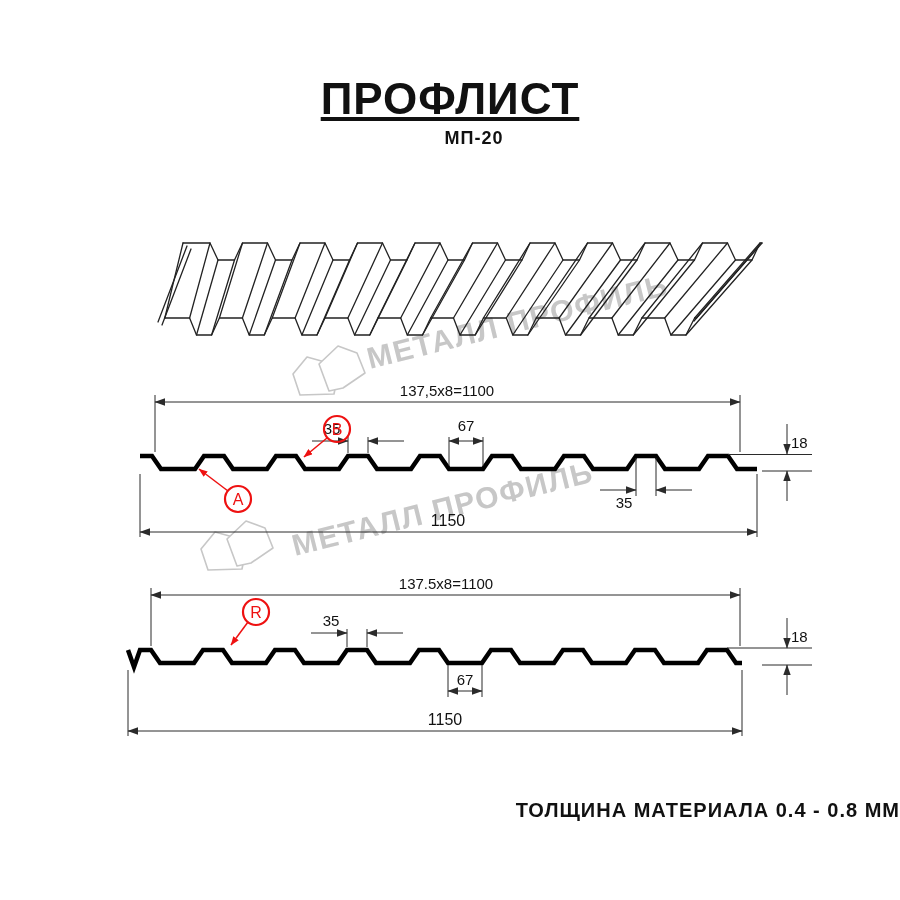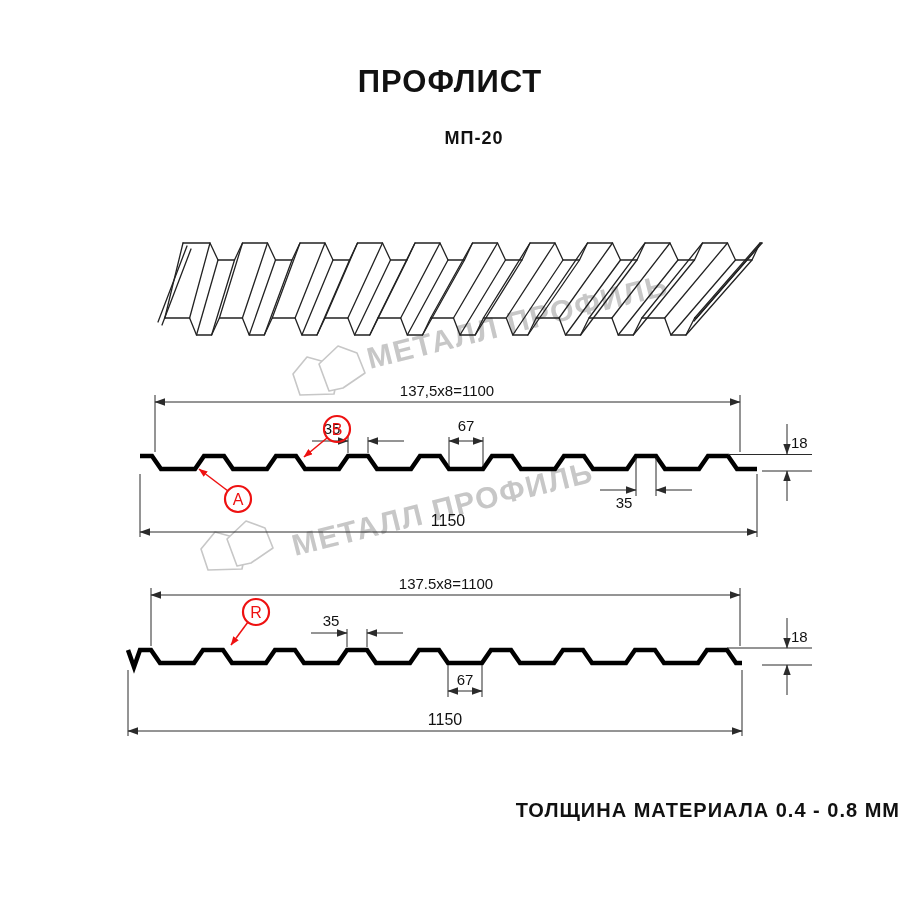--- a/index.html
+++ b/index.html
@@ -1,19 +1,19 @@
 <!DOCTYPE html>
 <html><head>
 <meta charset="utf-8">
 <style>
   html,body{margin:0;padding:0;background:#fff;}
   body{width:900px;height:900px;position:relative;overflow:hidden;
        font-family:"Liberation Sans", sans-serif;}
   .abs{position:absolute;left:0;width:100%;text-align:center;color:#111;}
-  #main-title{top:64px;font-size:31px;font-weight:700;letter-spacing:1px;}
+  #main-title{top:74px;font-size:44px;font-weight:700;letter-spacing:1px;text-decoration:underline;}
   #model-subtitle{top:128px;font-size:18px;font-weight:700;letter-spacing:1px;padding-left:24px;}
   #thickness-note{top:799px;font-size:20px;font-weight:700;letter-spacing:1px;text-align:right;}
   svg{position:absolute;top:0;left:0;}
   .w3d{stroke:#222;stroke-width:1.3;fill:none;stroke-linejoin:round;stroke-linecap:round;}
   .thick{stroke:#000;stroke-width:4.5;fill:none;stroke-linejoin:miter;}
   .dim{stroke:#2b2b2b;stroke-width:1;fill:none;}
   .dimt{font-size:15px;fill:#111;}
   .dimt2{font-size:16px;fill:#111;}
   .red{stroke:#ee1111;stroke-width:1.5;fill:none;}
   .redc{stroke:#ee1111;stroke-width:2.2;fill:none;}

